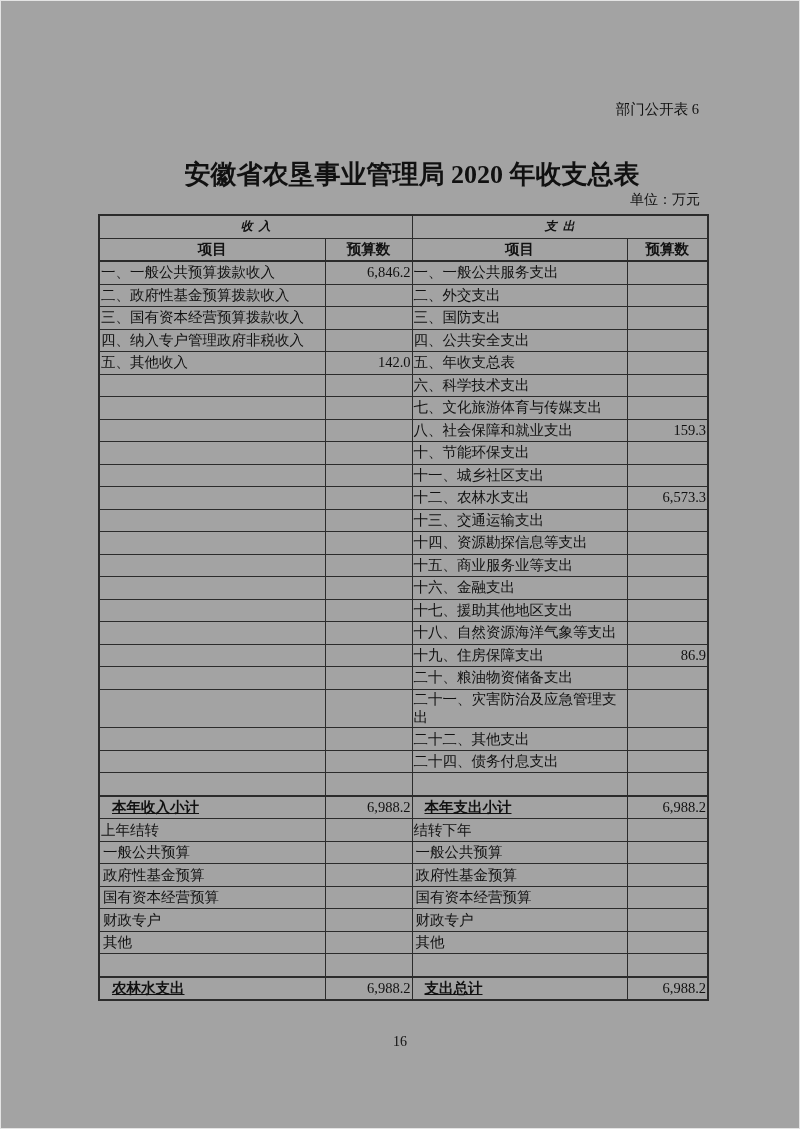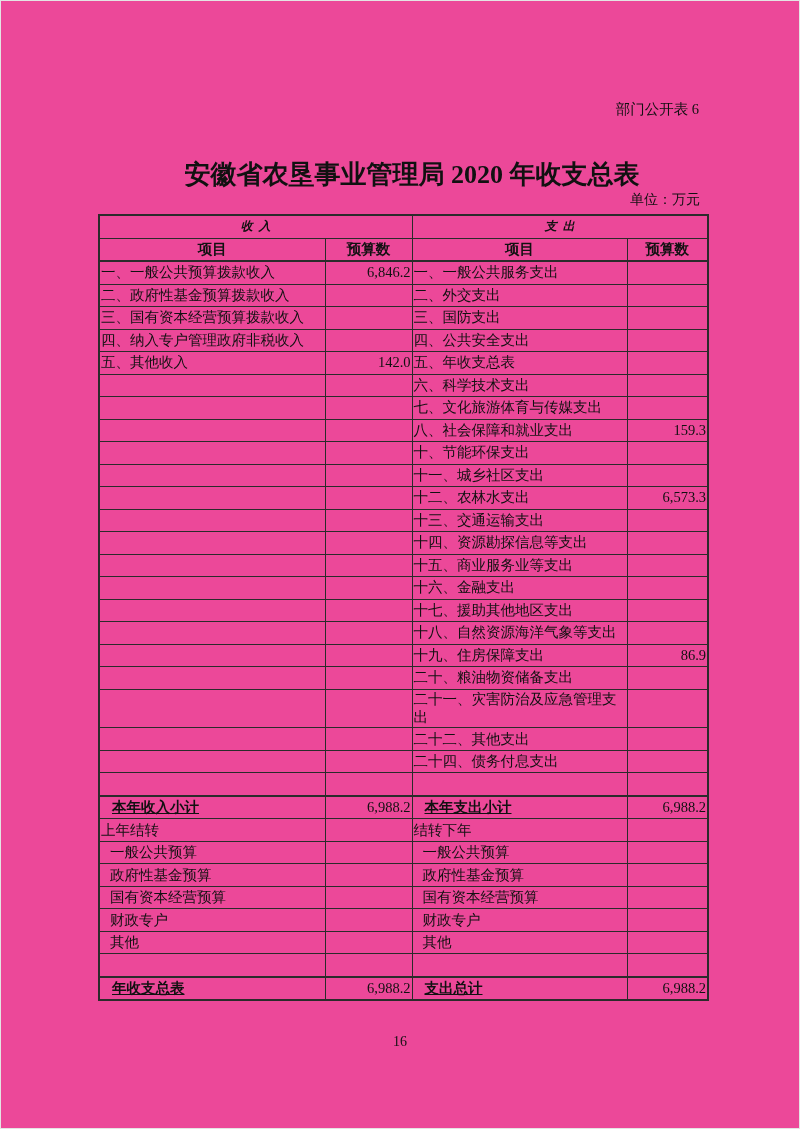--- a/index.html
+++ b/index.html
@@ -7,21 +7,21 @@
     width: 800px; height: 1129px;
     background: #ffffff;
     font-family: "Liberation Serif", "DejaVu Serif", serif;
     color: #111111;
     position: relative;
   }
   .page {
     position: absolute; inset: 0;
     box-sizing: border-box;
     border: 1px solid #e4e4e4;
-    background: #ec4899;
+    background: #a3a3a3;
   }
   .doc-label {
     position: absolute; top: 99px; right: 100px;
     font-size: 14.5px; white-space: pre;
   }
   .title {
     position: absolute; top: 144px; left: 0; width: 100%;
     margin: 12px; text-align: center;
     font-size: 26px; font-weight: 700; white-space: pre;
   }
@@ -44,21 +44,21 @@
     overflow: hidden;
     vertical-align: middle;
     white-space: normal;
     word-break: break-all;
   }
   .budget-table thead th { font-weight: 700; text-align: center; }
   .budget-table thead .group-header-cell { font-size: 12px; white-space: pre; font-style: italic; }
   .budget-table thead tr.column-header-row th { border-bottom: 2px solid #2b2b2b; }
   .cell-item  { text-align: left; padding-left: 6px; }
   .cell-value { text-align: right; padding-right: 4px; }
-  tr.row-sub .cell-item { padding-left: 10px; }
+  tr.row-sub .cell-item { padding-left: 3px; }
   tr.row-subtotal td, tr.row-total td { border-top: 2px solid #2b2b2b; }
   tr.row-subtotal .cell-item, tr.row-total .cell-item {
     text-align: left; font-weight: 700; padding-left: 12px; text-decoration: underline;
   }
   .page-number {
     position: absolute; top: 1033px; left: 0; width: 100%;
     text-align: center; font-size: 14px;
   }
 </style>
 </head>
@@ -272,21 +272,21 @@
           <td class="cell-item">其他</td>
           <td class="cell-value"></td>
         </tr>
         <tr class="row-empty">
           <td class="cell-item"></td>
           <td class="cell-value"></td>
           <td class="cell-item"></td>
           <td class="cell-value"></td>
         </tr>
         <tr class="row-total">
-          <td class="cell-item">年收支总表</td>
+          <td class="cell-item">农林水支出</td>
           <td class="cell-value">6,988.2</td>
           <td class="cell-item">支出总计</td>
           <td class="cell-value">6,988.2</td>
         </tr>
       </tbody>
   </table>
 
   <div class="page-number">16</div>
 
 </div>

